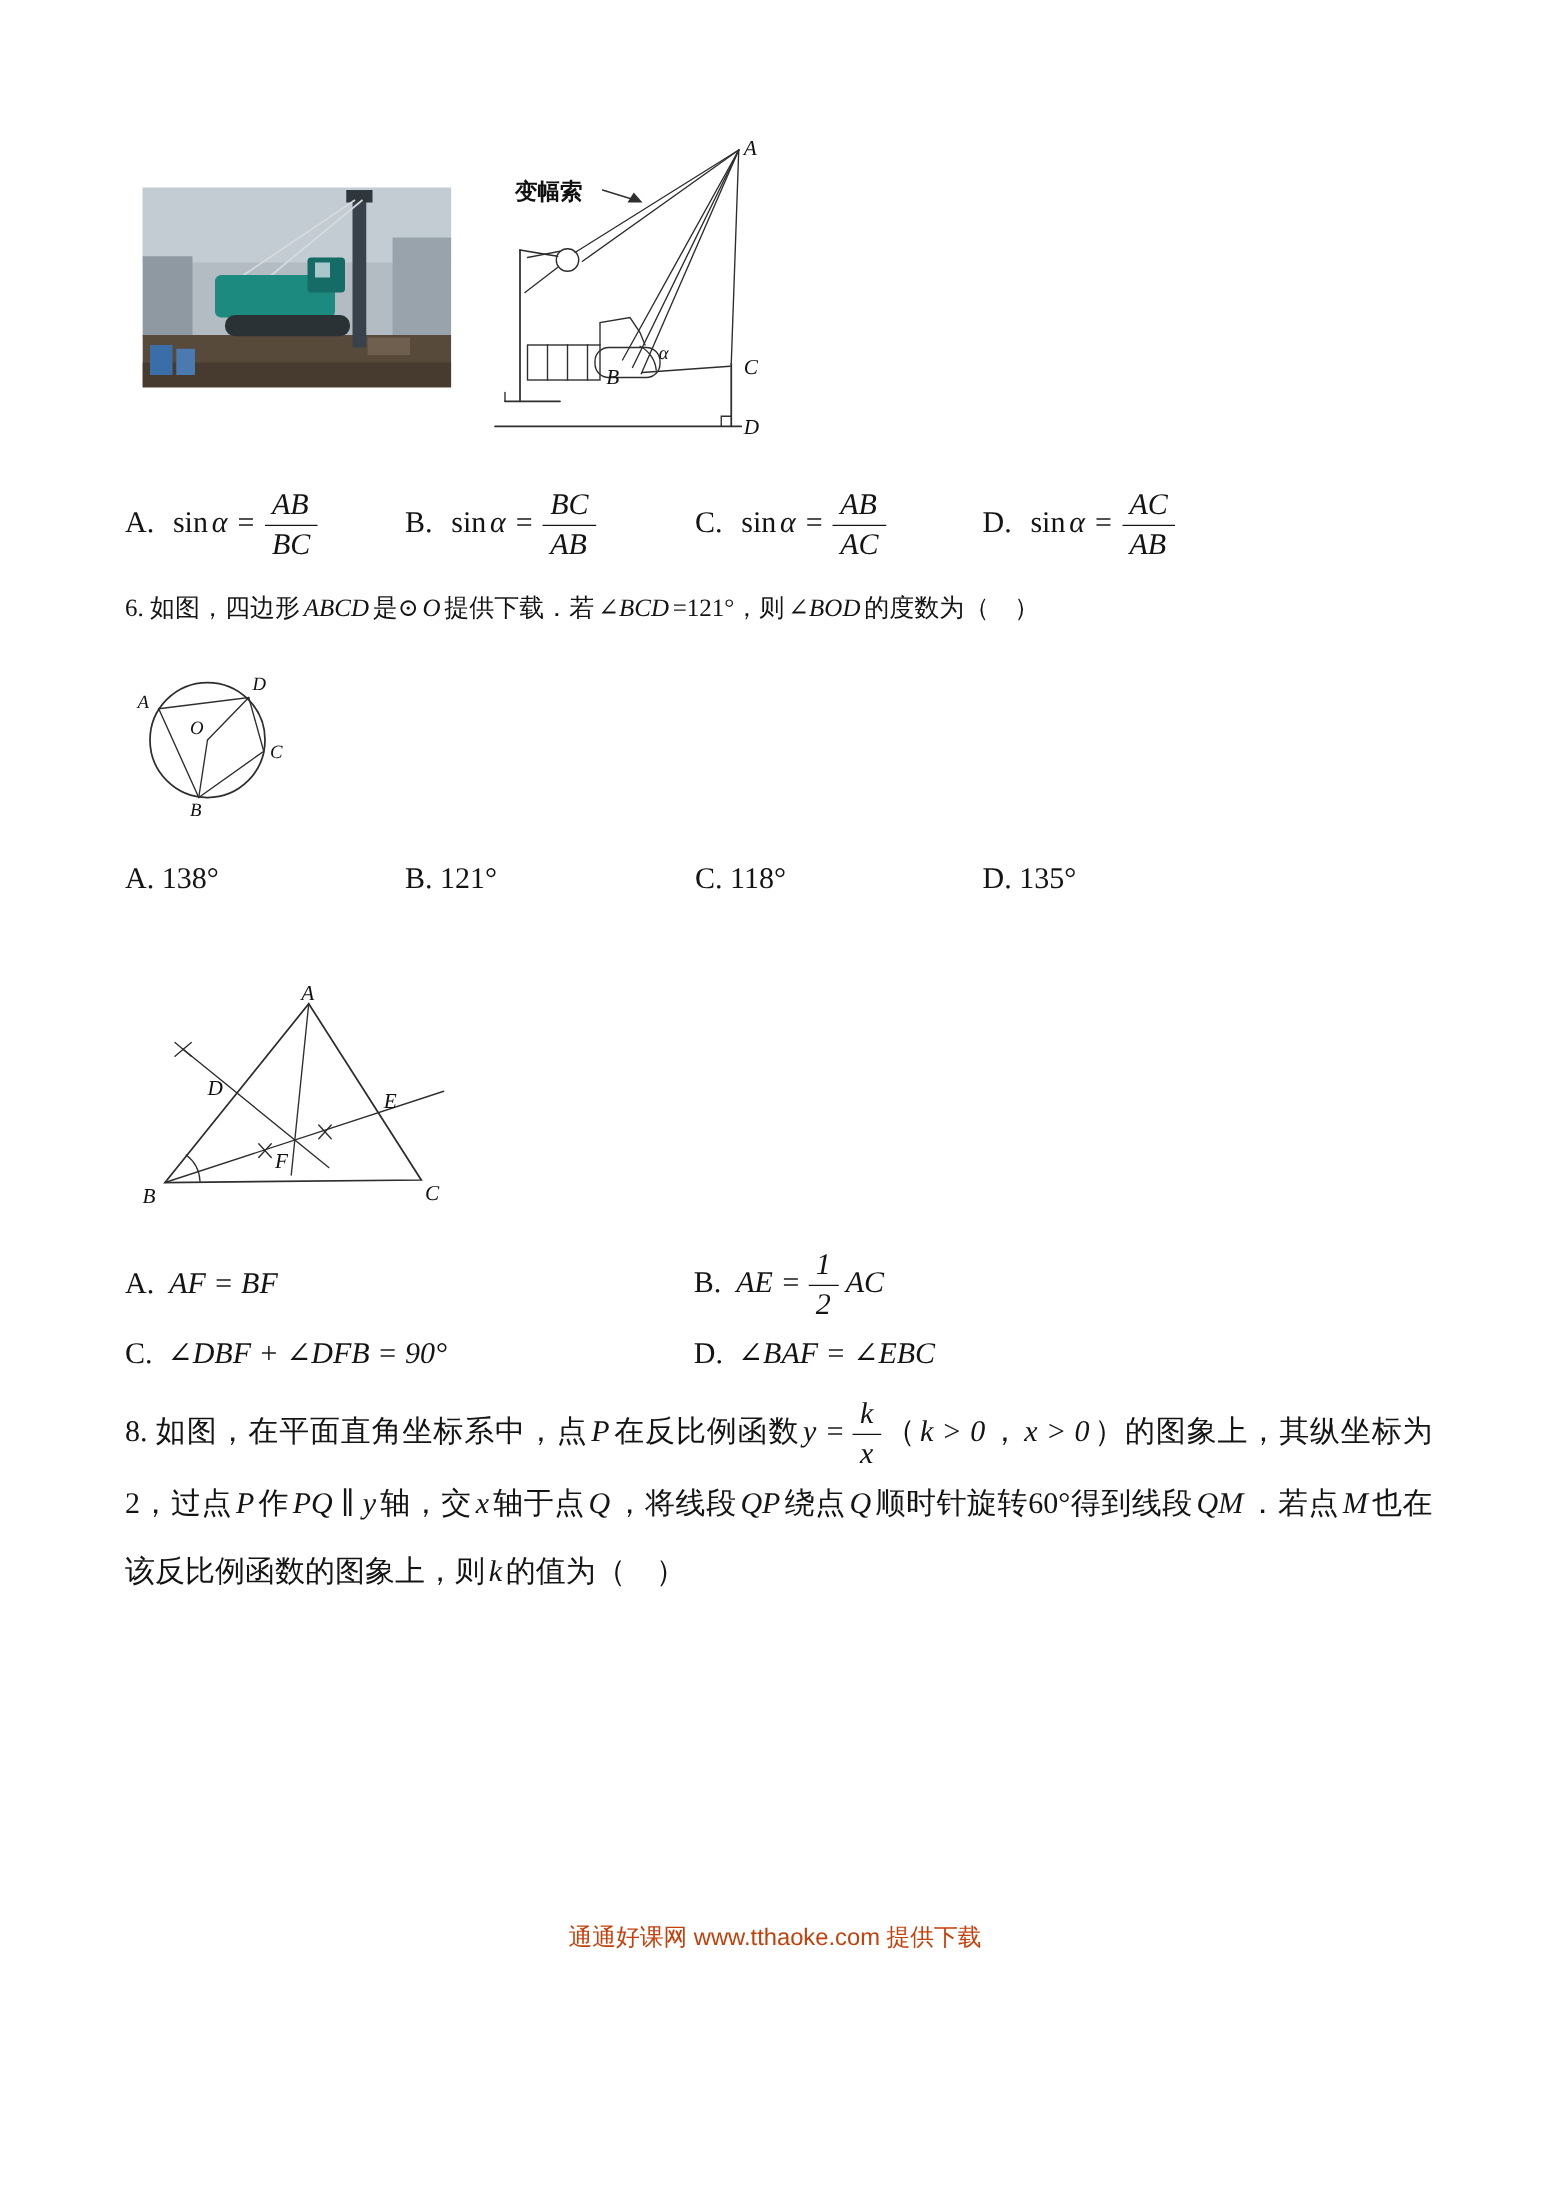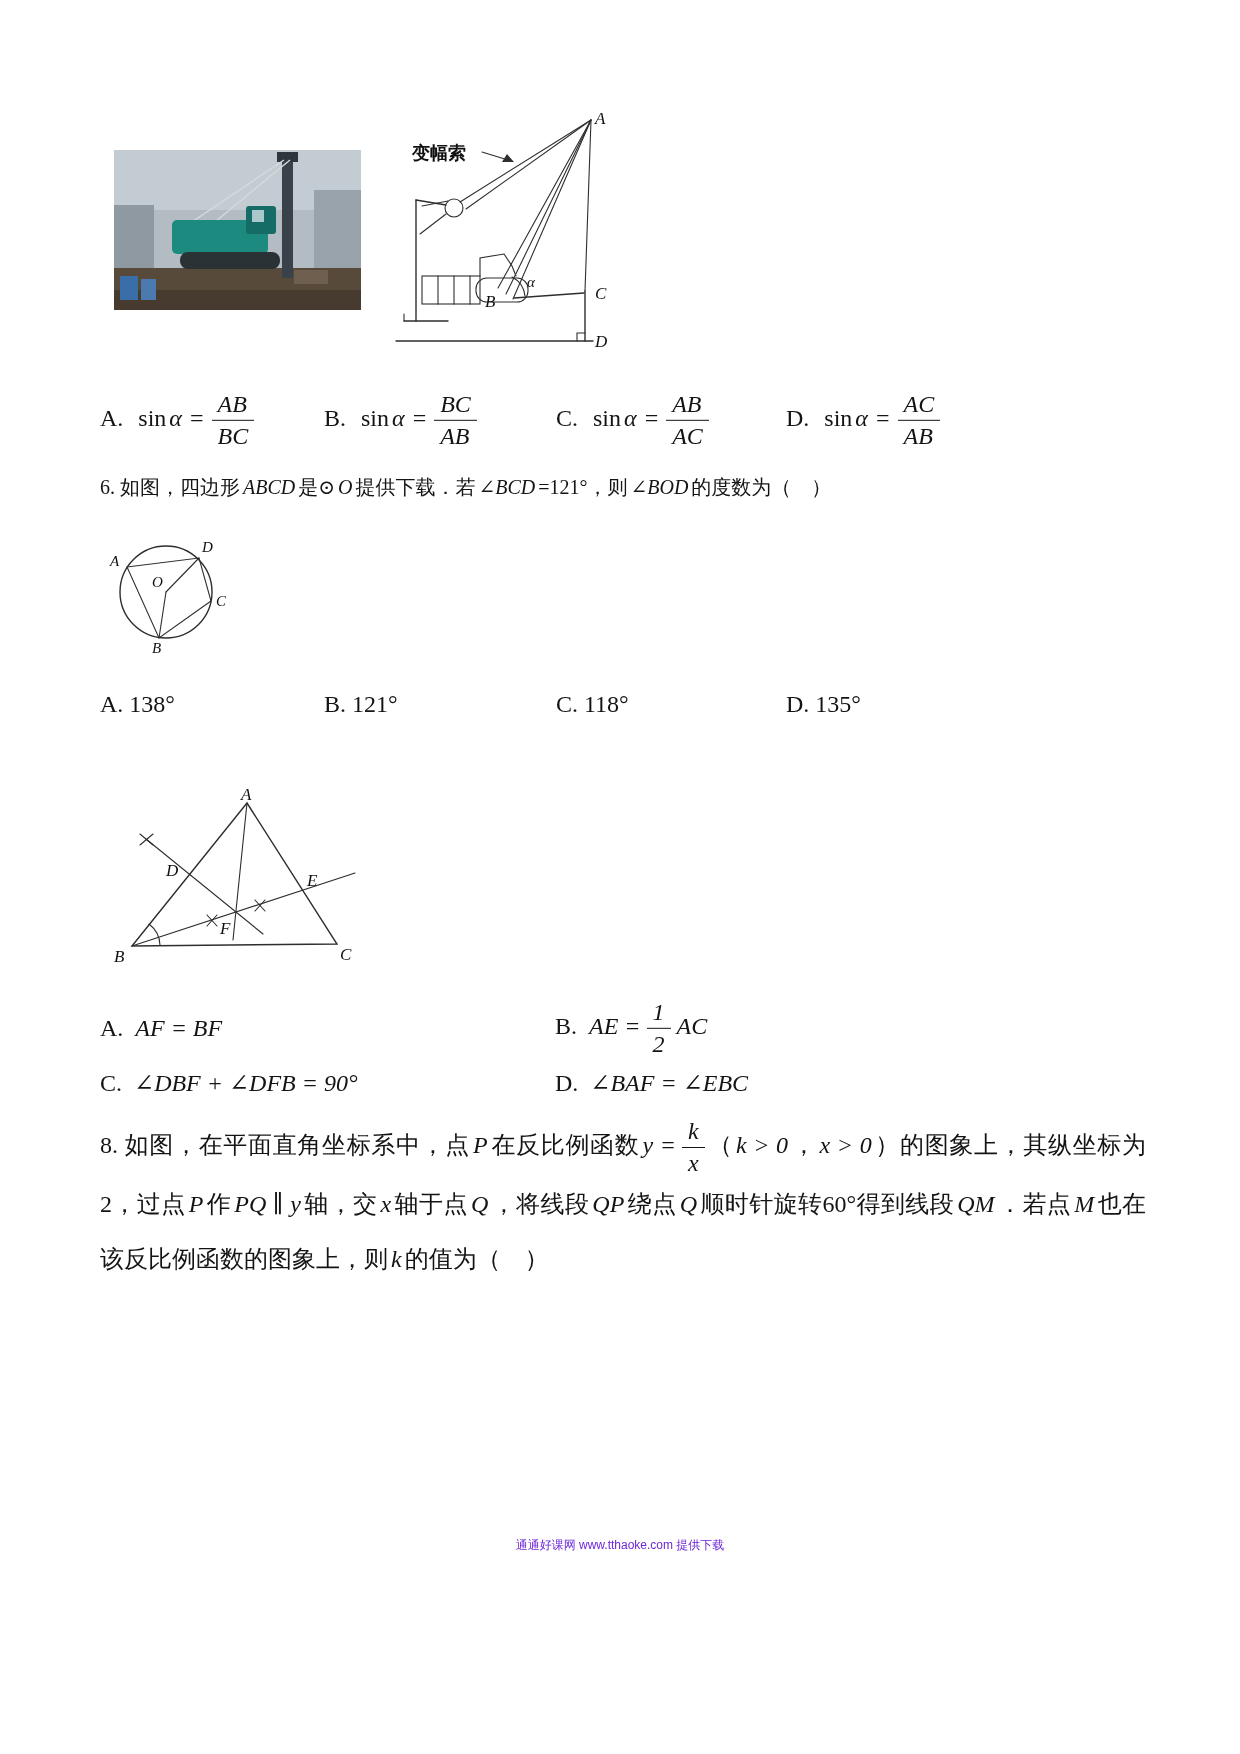--- a/index.html
+++ b/index.html
@@ -15,22 +15,22 @@
   .opt-label{margin-right:9px}
   .frac{display:inline-block;vertical-align:middle;line-height:1.05;margin:0 3px}
   .frac .num{display:block;border-bottom:1.4px solid #141414;padding:1px 6px 3px;font-style:italic}
   .frac .den{display:block;padding:3px 6px 0;font-style:italic}
   .optrow{position:absolute;left:100px;width:1045px;height:60px}
   .optrow .opt{position:absolute;top:50%;transform:translateY(-50%);font-size:24px;white-space:nowrap}
   .pos0{left:0}.pos1{left:224px}.pos2{left:456px}.pos3{left:686px}
   .pos-l{left:0}.pos-r{left:455px}
   .q8{position:absolute;left:100px;top:1118px;width:1046px;font-size:24px;line-height:55px;
       text-align:justify;margin:0}
-  .footer{position:absolute;left:0;top:1537px;width:100%;text-align:center;font-size:12px;
-          color:#6d28d9;font-family:"Liberation Sans","DejaVu Sans",sans-serif}
+  .footer{position:absolute;left:0;top:1537px;width:100%;text-align:center;font-size:19px;
+          color:#c2410c;font-family:"Liberation Sans","DejaVu Sans",sans-serif}
   svg{display:block}
   .svg-it{font-family:"Liberation Serif",serif;font-style:italic;font-size:15px;fill:#111}
   .svg-it-lg{font-family:"Liberation Serif",serif;font-style:italic;font-size:17px;fill:#111}
   .svg-cn{font-family:"Liberation Serif",serif;font-size:18px;font-weight:700;fill:#111}
   .ln{stroke:#2e2e2e;stroke-width:1.4;fill:none;stroke-linecap:round}
   .ln-thin{stroke:#2e2e2e;stroke-width:1.1;fill:none;stroke-linecap:round}
 </style>
 </head>
 <body>
 

